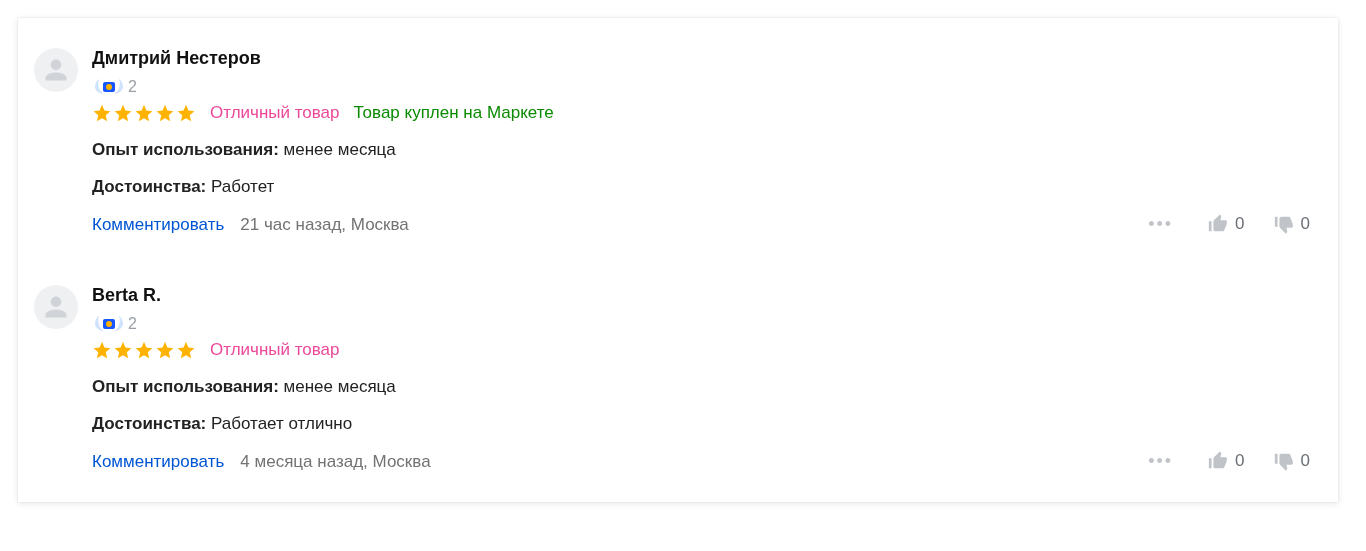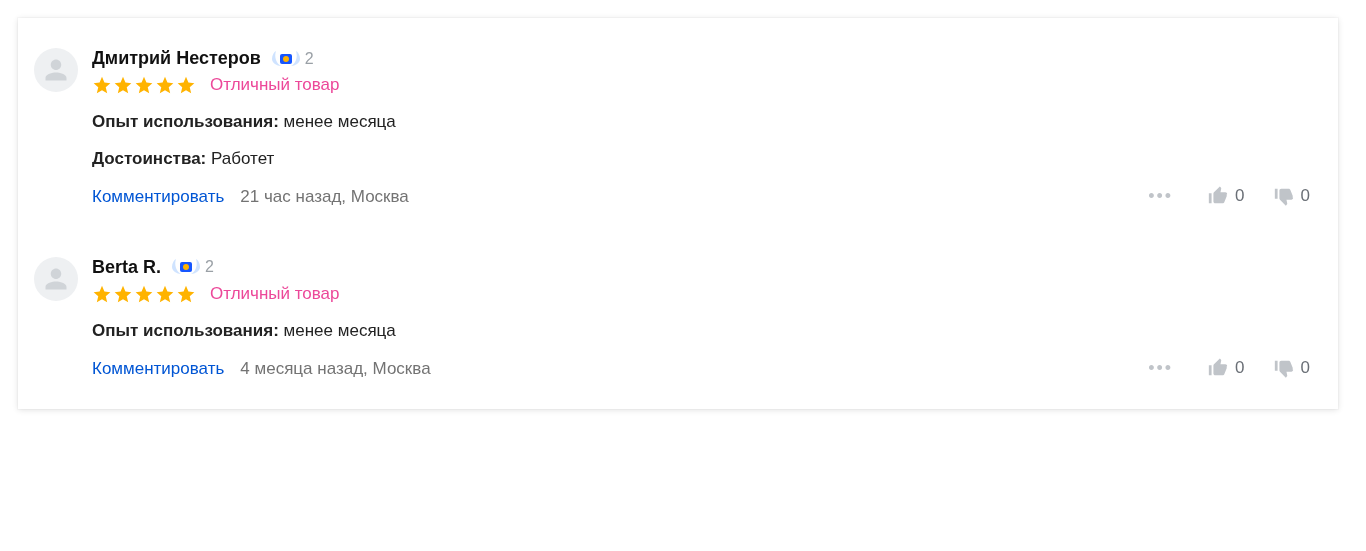--- a/index.html
+++ b/index.html
@@ -25,22 +25,23 @@
   .avatar {
     width: 44px; height: 44px; flex: 0 0 44px;
     border-radius: 50%;
     background: #eef0f2;
     margin-right: 14px;
     display: flex; align-items: center; justify-content: center;
   }
   .avatar svg { width: 26px; height: 26px; fill: #d0d4d8; }
   .body { flex: 1 1 auto; min-width: 0; }
   .header-line {
-    display: flex; align-items: center; gap: 8px;
+    display: flex; gap: 8px;
     margin-bottom: 6px;
+    flex-direction: column;
   }
   .author {
     font-weight: 700; font-size: 18px; color: #111;
   }
   .badge {
     display: flex; align-items: center; gap: 2px;
   }
   .badge-icon {
     display: inline-flex; align-items: center;
   }
@@ -117,20 +118,21 @@
               <path d="M12 2l2.9 6.9L22 9.9l-5.5 4.9L18.2 22 12 18.3 5.8 22l1.7-7.2L2 9.9l7.1-1z"></path>
             </svg>
           <svg class="star" viewBox="0 0 24 24">
               <path d="M12 2l2.9 6.9L22 9.9l-5.5 4.9L18.2 22 12 18.3 5.8 22l1.7-7.2L2 9.9l7.1-1z"></path>
             </svg>
           <svg class="star" viewBox="0 0 24 24">
               <path d="M12 2l2.9 6.9L22 9.9l-5.5 4.9L18.2 22 12 18.3 5.8 22l1.7-7.2L2 9.9l7.1-1z"></path>
             </svg>
         </span>
         <span class="rating-text">Отличный товар</span>
+        <span class="bought">Товар куплен на Маркете</span>
       </div>
       <div class="row">
         <span class="label">Опыт использования:</span>
         <span class="value">менее месяца</span>
       </div>
       <div class="row">
         <span class="label">Достоинства:</span>
         <span class="value">Работет</span>
       </div>
       <div class="footer-line">
@@ -192,20 +194,24 @@
           <svg class="star" viewBox="0 0 24 24">
               <path d="M12 2l2.9 6.9L22 9.9l-5.5 4.9L18.2 22 12 18.3 5.8 22l1.7-7.2L2 9.9l7.1-1z"></path>
             </svg>
         </span>
         <span class="rating-text">Отличный товар</span>
       </div>
       <div class="row">
         <span class="label">Опыт использования:</span>
         <span class="value">менее месяца</span>
       </div>
+      <div class="row">
+        <span class="label">Достоинства:</span>
+        <span class="value">Работает отлично</span>
+      </div>
       <div class="footer-line">
         <span class="comment-link">Комментировать</span>
         <span class="timestamp">4 месяца назад, Москва</span>
         <span class="spacer"></span>
         <span class="more-dots">•••</span>
         <span class="vote">
           <svg class="thumb" viewBox="0 0 24 24">
               <path d="M2 20h3V9H2v11zm20-10c0-1.1-.9-2-2-2h-5.3l.8-4 .03-.32c0-.41-.17-.79-.44-1.06L14 1.5 7.6 8c-.37.36-.6.86-.6 1.41V18c0 1.1.9 2 2 2h8c.83 0 1.54-.5 1.84-1.22l2.54-6.1c.08-.2.12-.41.12-.68v-2z"></path>
             </svg>
           <span class="vote-count">0</span>

